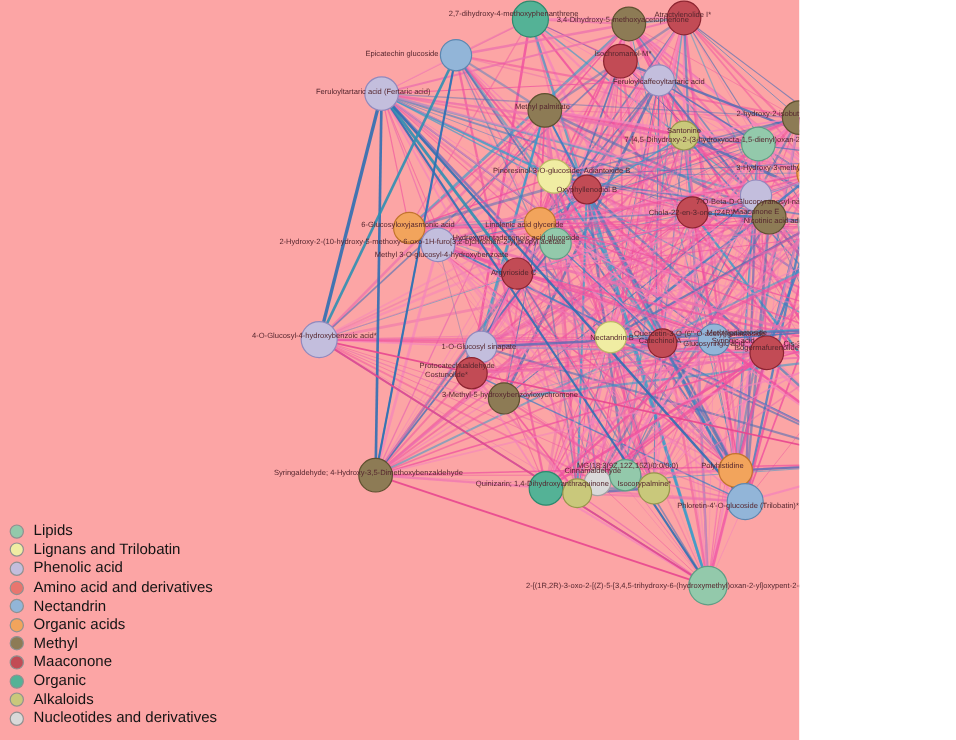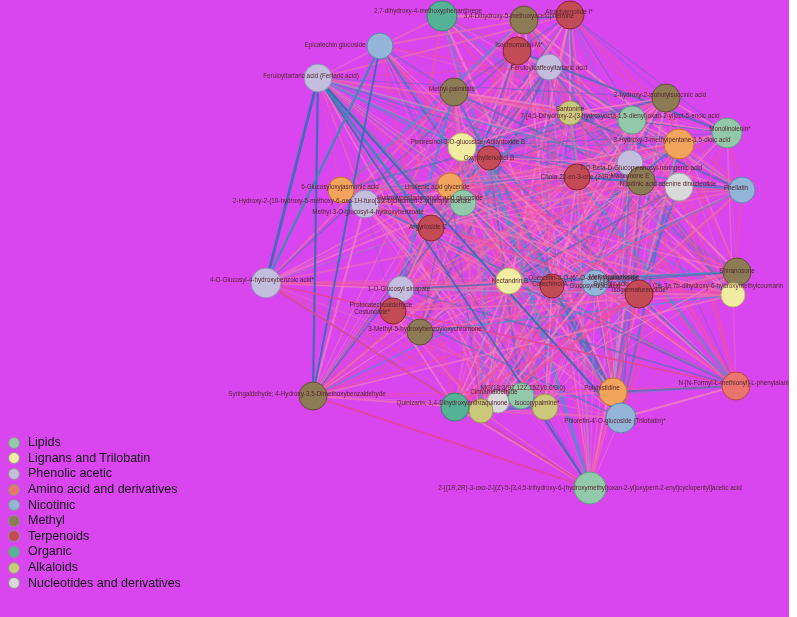--- a/index.html
+++ b/index.html
@@ -1,16 +1,16 @@
 <!DOCTYPE html>
 <html><head>
 <meta charset="utf-8">
 <style>
   html,body{margin:0;padding:0;background:#ffffff;font-family:"Liberation Sans",sans-serif;}
-  #figure{position:relative;width:789px;height:617px;background:#d946ef;overflow:hidden;}
+  #figure{position:relative;width:666px;height:617px;background:#fca5a5;overflow:hidden;}
   #net{position:absolute;left:0;top:0;}
   .nlabel{font-family:"Liberation Sans",sans-serif;font-size:6.3px;fill:#55262e;}
   #legend{position:absolute;left:8px;top:436px;display:flex;flex-direction:column;gap:2px;}
   .legend-item{display:flex;align-items:center;gap:8px;height:13.6px;}
   .legend-swatch{width:12px;height:12px;border-radius:50%;border:1.6px solid #909090;box-sizing:border-box;flex:0 0 auto;}
   .legend-label{font-size:12.5px;color:#141414;line-height:13px;white-space:nowrap;}
 </style>
 </head>
 <body>
 
@@ -643,37 +643,41 @@
       <div class="legend-item">
         <span class="legend-swatch" style="background: rgb(147, 201, 171);"></span>
         <span class="legend-label">Lipids</span>
       </div>
       <div class="legend-item">
         <span class="legend-swatch" style="background: rgb(240, 237, 163);"></span>
         <span class="legend-label">Lignans and Trilobatin</span>
       </div>
       <div class="legend-item">
         <span class="legend-swatch" style="background: rgb(195, 190, 221);"></span>
-        <span class="legend-label">Phenolic acetic</span>
+        <span class="legend-label">Phenolic acid</span>
       </div>
       <div class="legend-item">
         <span class="legend-swatch" style="background: rgb(233, 117, 110);"></span>
         <span class="legend-label">Amino acid and derivatives</span>
       </div>
       <div class="legend-item">
         <span class="legend-swatch" style="background: rgb(146, 181, 216);"></span>
-        <span class="legend-label">Nicotinic</span>
+        <span class="legend-label">Nectandrin</span>
+      </div>
+      <div class="legend-item">
+        <span class="legend-swatch" style="background: rgb(242, 164, 92);"></span>
+        <span class="legend-label">Organic acids</span>
       </div>
       <div class="legend-item">
         <span class="legend-swatch" style="background: rgb(141, 123, 85);"></span>
         <span class="legend-label">Methyl</span>
       </div>
       <div class="legend-item">
         <span class="legend-swatch" style="background: rgb(194, 75, 85);"></span>
-        <span class="legend-label">Terpenoids</span>
+        <span class="legend-label">Maaconone</span>
       </div>
       <div class="legend-item">
         <span class="legend-swatch" style="background: rgb(84, 178, 150);"></span>
         <span class="legend-label">Organic</span>
       </div>
       <div class="legend-item">
         <span class="legend-swatch" style="background: rgb(201, 200, 123);"></span>
         <span class="legend-label">Alkaloids</span>
       </div>
       <div class="legend-item">

